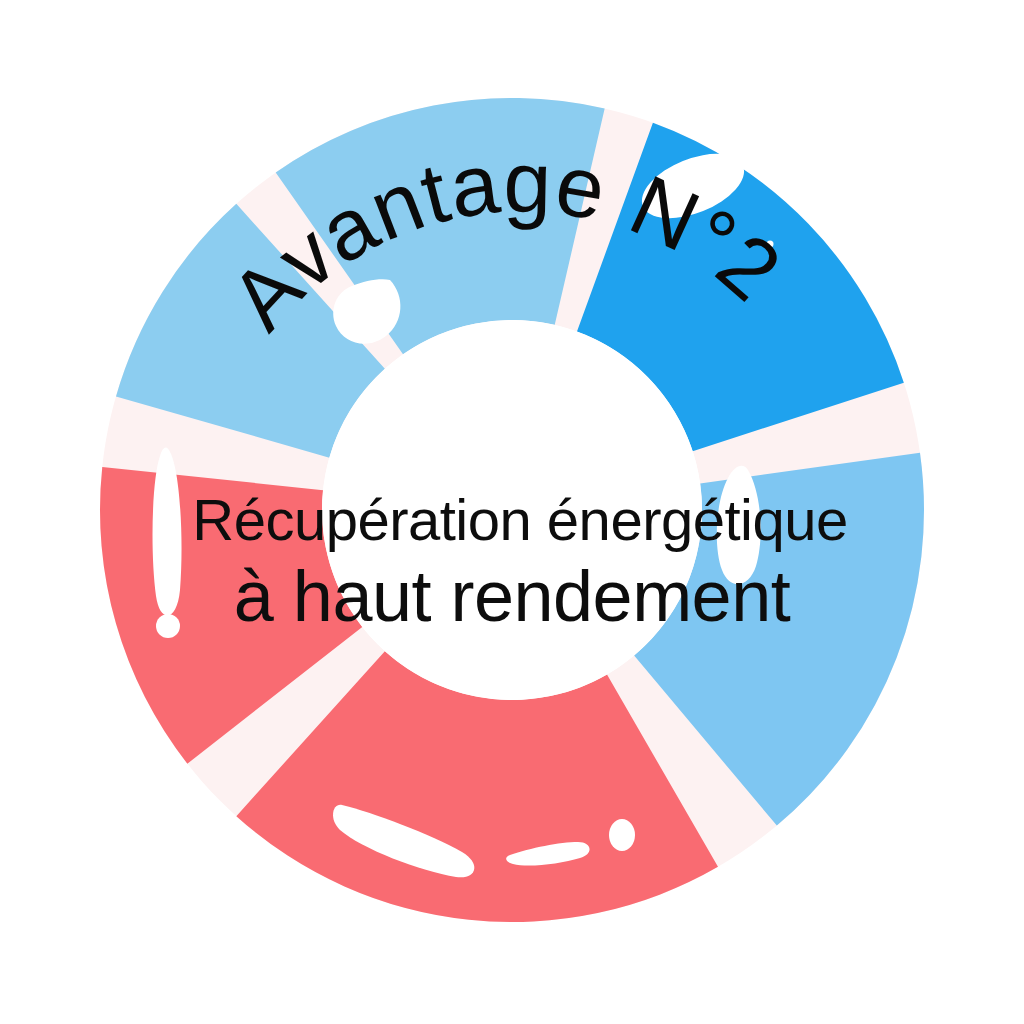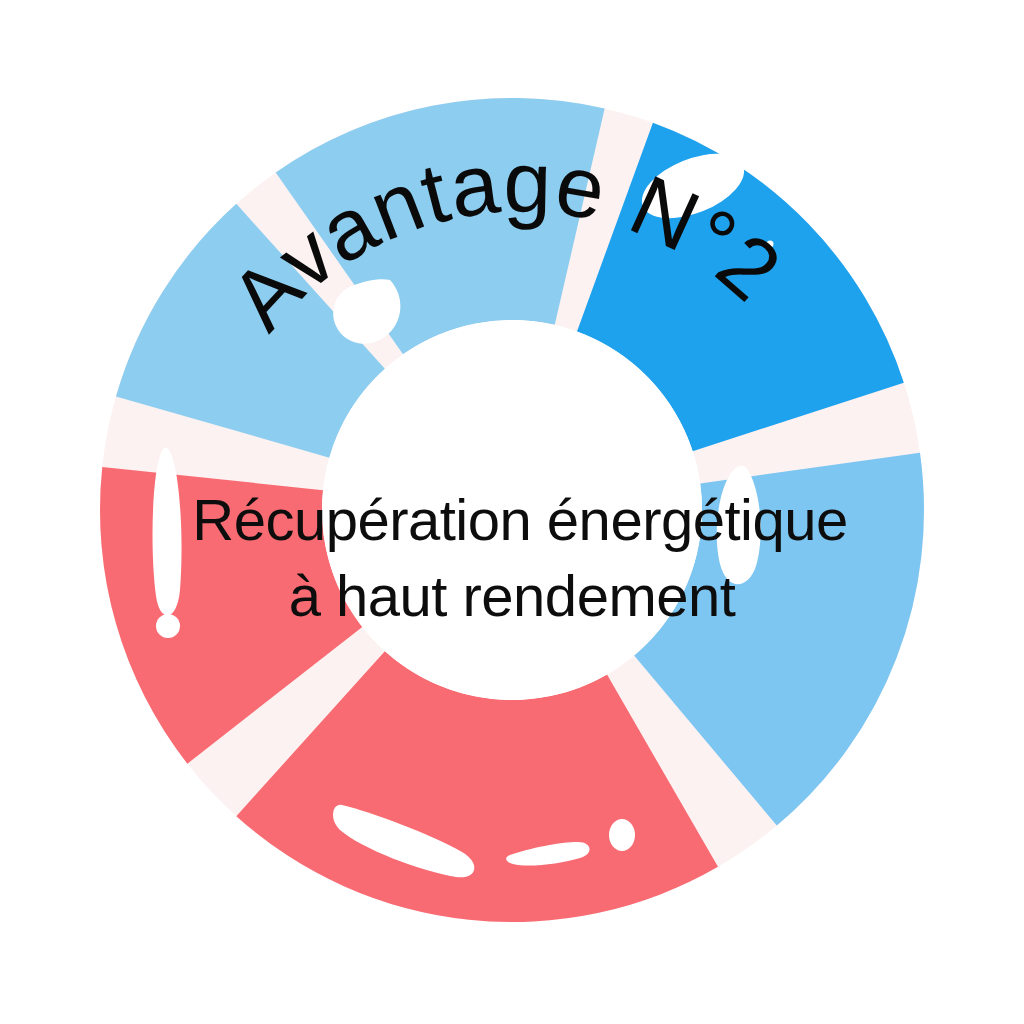--- a/index.html
+++ b/index.html
@@ -99,16 +99,16 @@
     <defs>
       <path id="arc-path" fill="none" d="M 212 602 A 318 318 0 0 1 812 400"></path>
     </defs>
     <text class="curved-text" fill="#0a0a0a" font-size="86">
       <textPath href="#arc-path" startOffset="30%" id="curved-textpath">Avantage N°2</textPath>
     </text>
   </svg>
 
   <div class="center-text-block">
     <span class="center-line" style="color: rgb(13, 13, 13); font-size: 58px; padding-left: 16px;">Récupération énergétique</span>
-    <span class="center-line" style="color: rgb(13, 13, 13); font-size: 58px;">à haut rendement</span>
+    <span class="center-line" style="color: rgb(13, 13, 13); font-size: 72px;">à haut rendement</span>
   </div>
 
 </div>
 
 </body></html>

